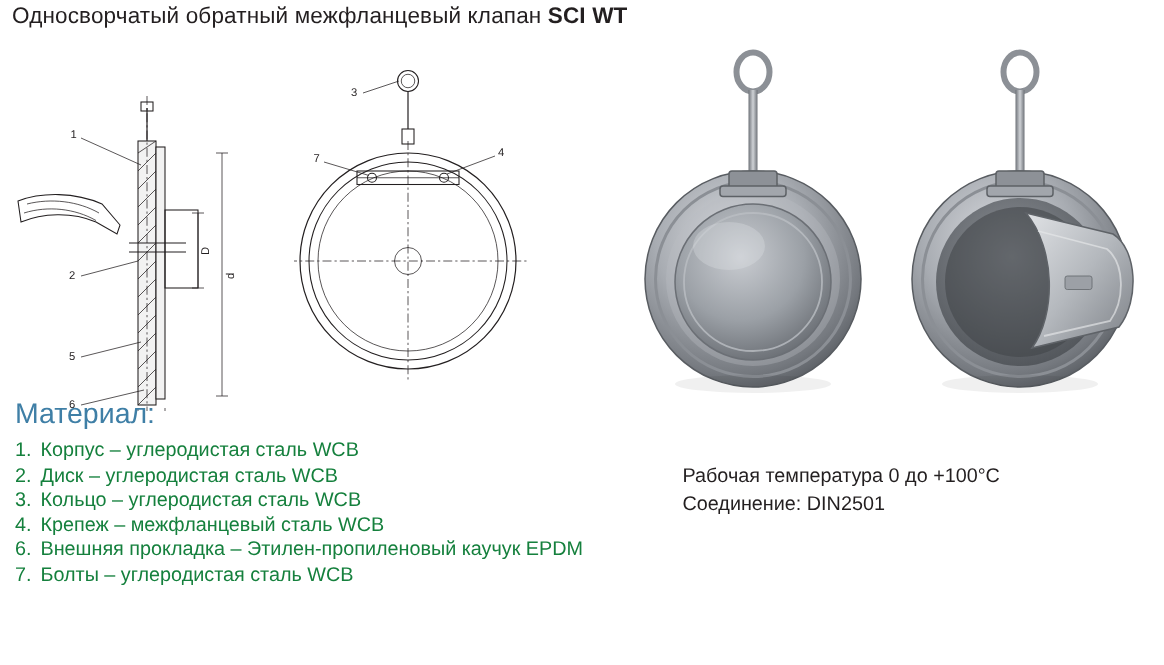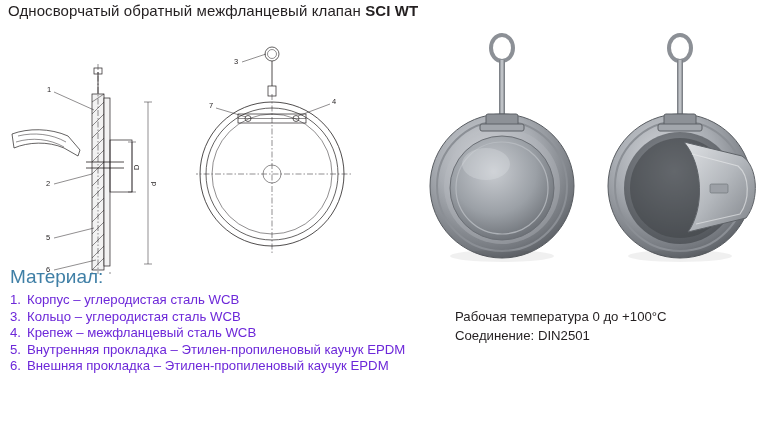--- a/index.html
+++ b/index.html
@@ -62,21 +62,21 @@
     color: #3f7fa6;
     margin: 0 0 4px 0;
     font-weight: normal;
   }
   .material-list {
     list-style: none;
     margin: 0;
     padding: 0;
     font-size: 13.2px;
     line-height: 16.6px;
-    color: #6d28d9;
+    color: #15803d;
   }
   .material-list li {
     white-space: nowrap;
   }
   .material-list li .num {
     display: inline-block;
     width: 17px;
   }
   
   .specs {
@@ -281,24 +281,25 @@
         <ellipse cx="88" cy="232" rx="52" ry="6" fill="#000" opacity="0.06"></ellipse>
       </svg>
     </div>
 
   </div>
 
   <div class="material">
     <div class="material-head">Материал:</div>
     <ul class="material-list">
       <li><span class="num">1.</span><span>Корпус – углеродистая сталь WCB</span></li>
+      <li><span class="num">2.</span><span>Диск – углеродистая сталь WCB</span></li>
       <li><span class="num">3.</span><span>Кольцо – углеродистая сталь WCB</span></li>
       <li><span class="num">4.</span><span>Крепеж – межфланцевый сталь WCB</span></li>
-      <li><span class="num">5.</span><span>Внутренняя прокладка – Этилен-пропиленовый каучук EPDM</span></li>
       <li><span class="num">6.</span><span>Внешняя прокладка – Этилен-пропиленовый каучук EPDM</span></li>
+      <li><span class="num">7.</span><span>Болты – углеродистая сталь WCB</span></li>
     </ul>
   </div>
 
   <div class="specs">
     <div>Рабочая температура 0 до +100°C</div>
     <div>Соединение: DIN2501</div>
   </div>
 
 </div>
 

